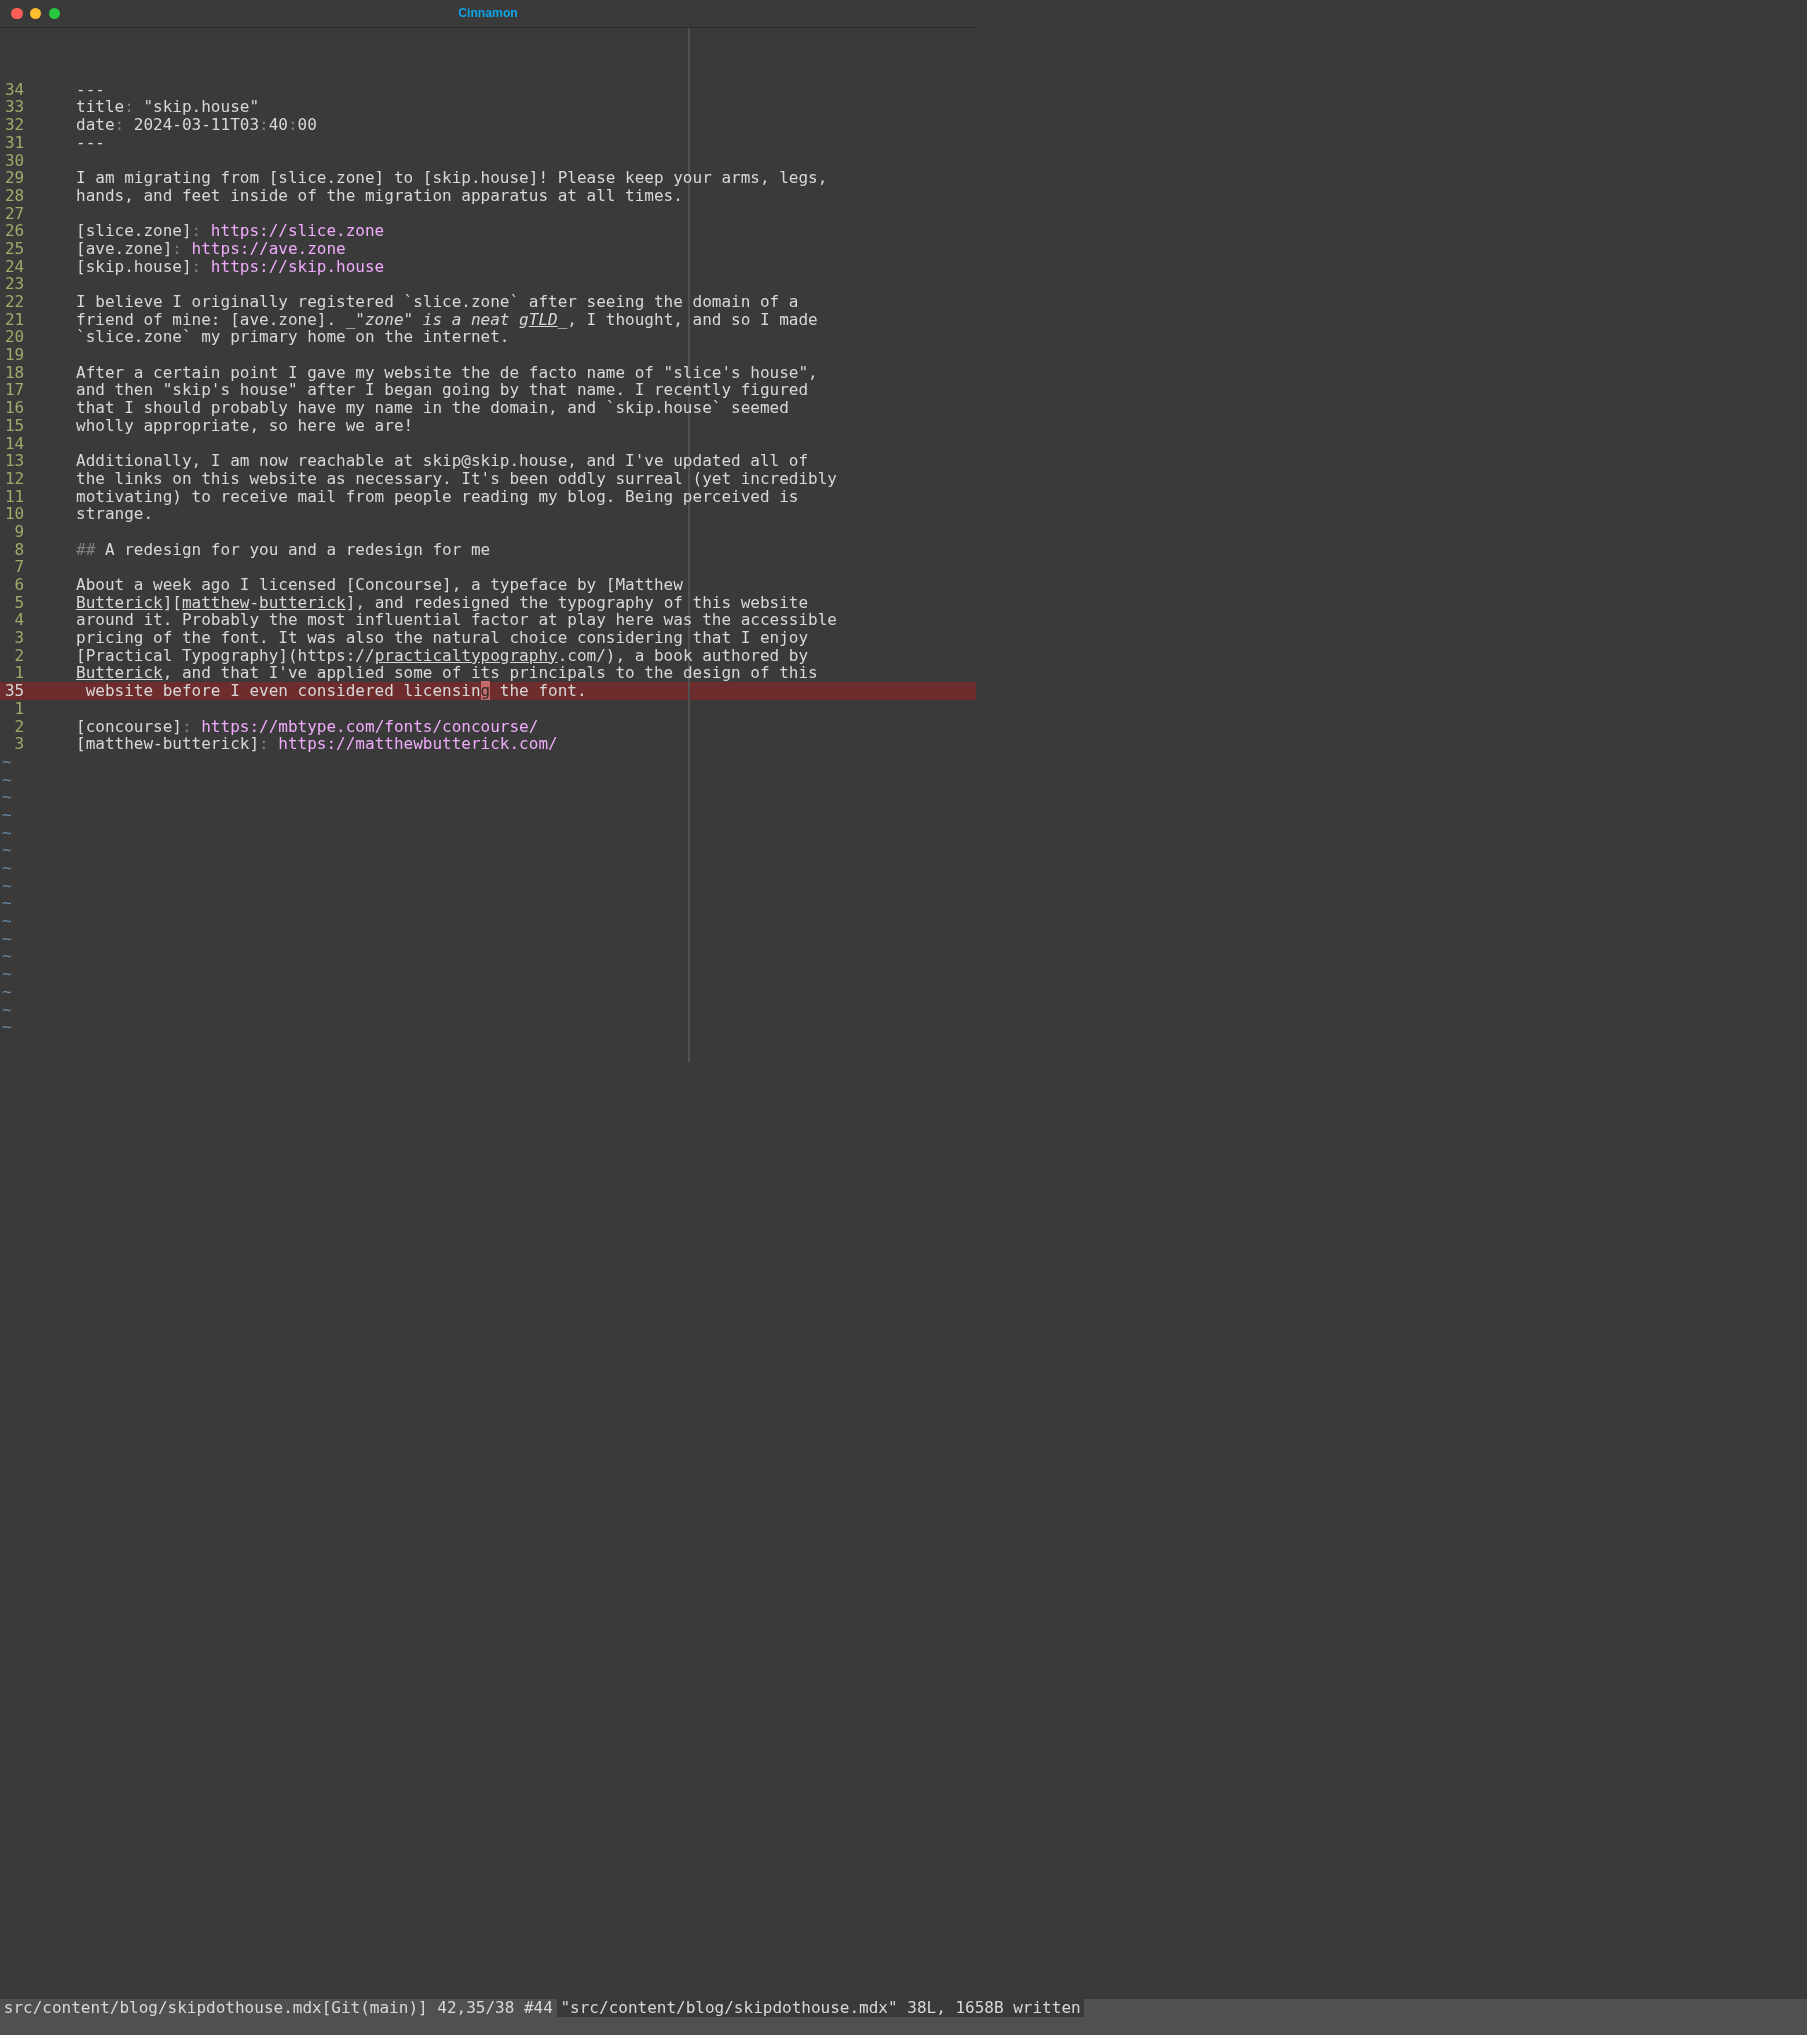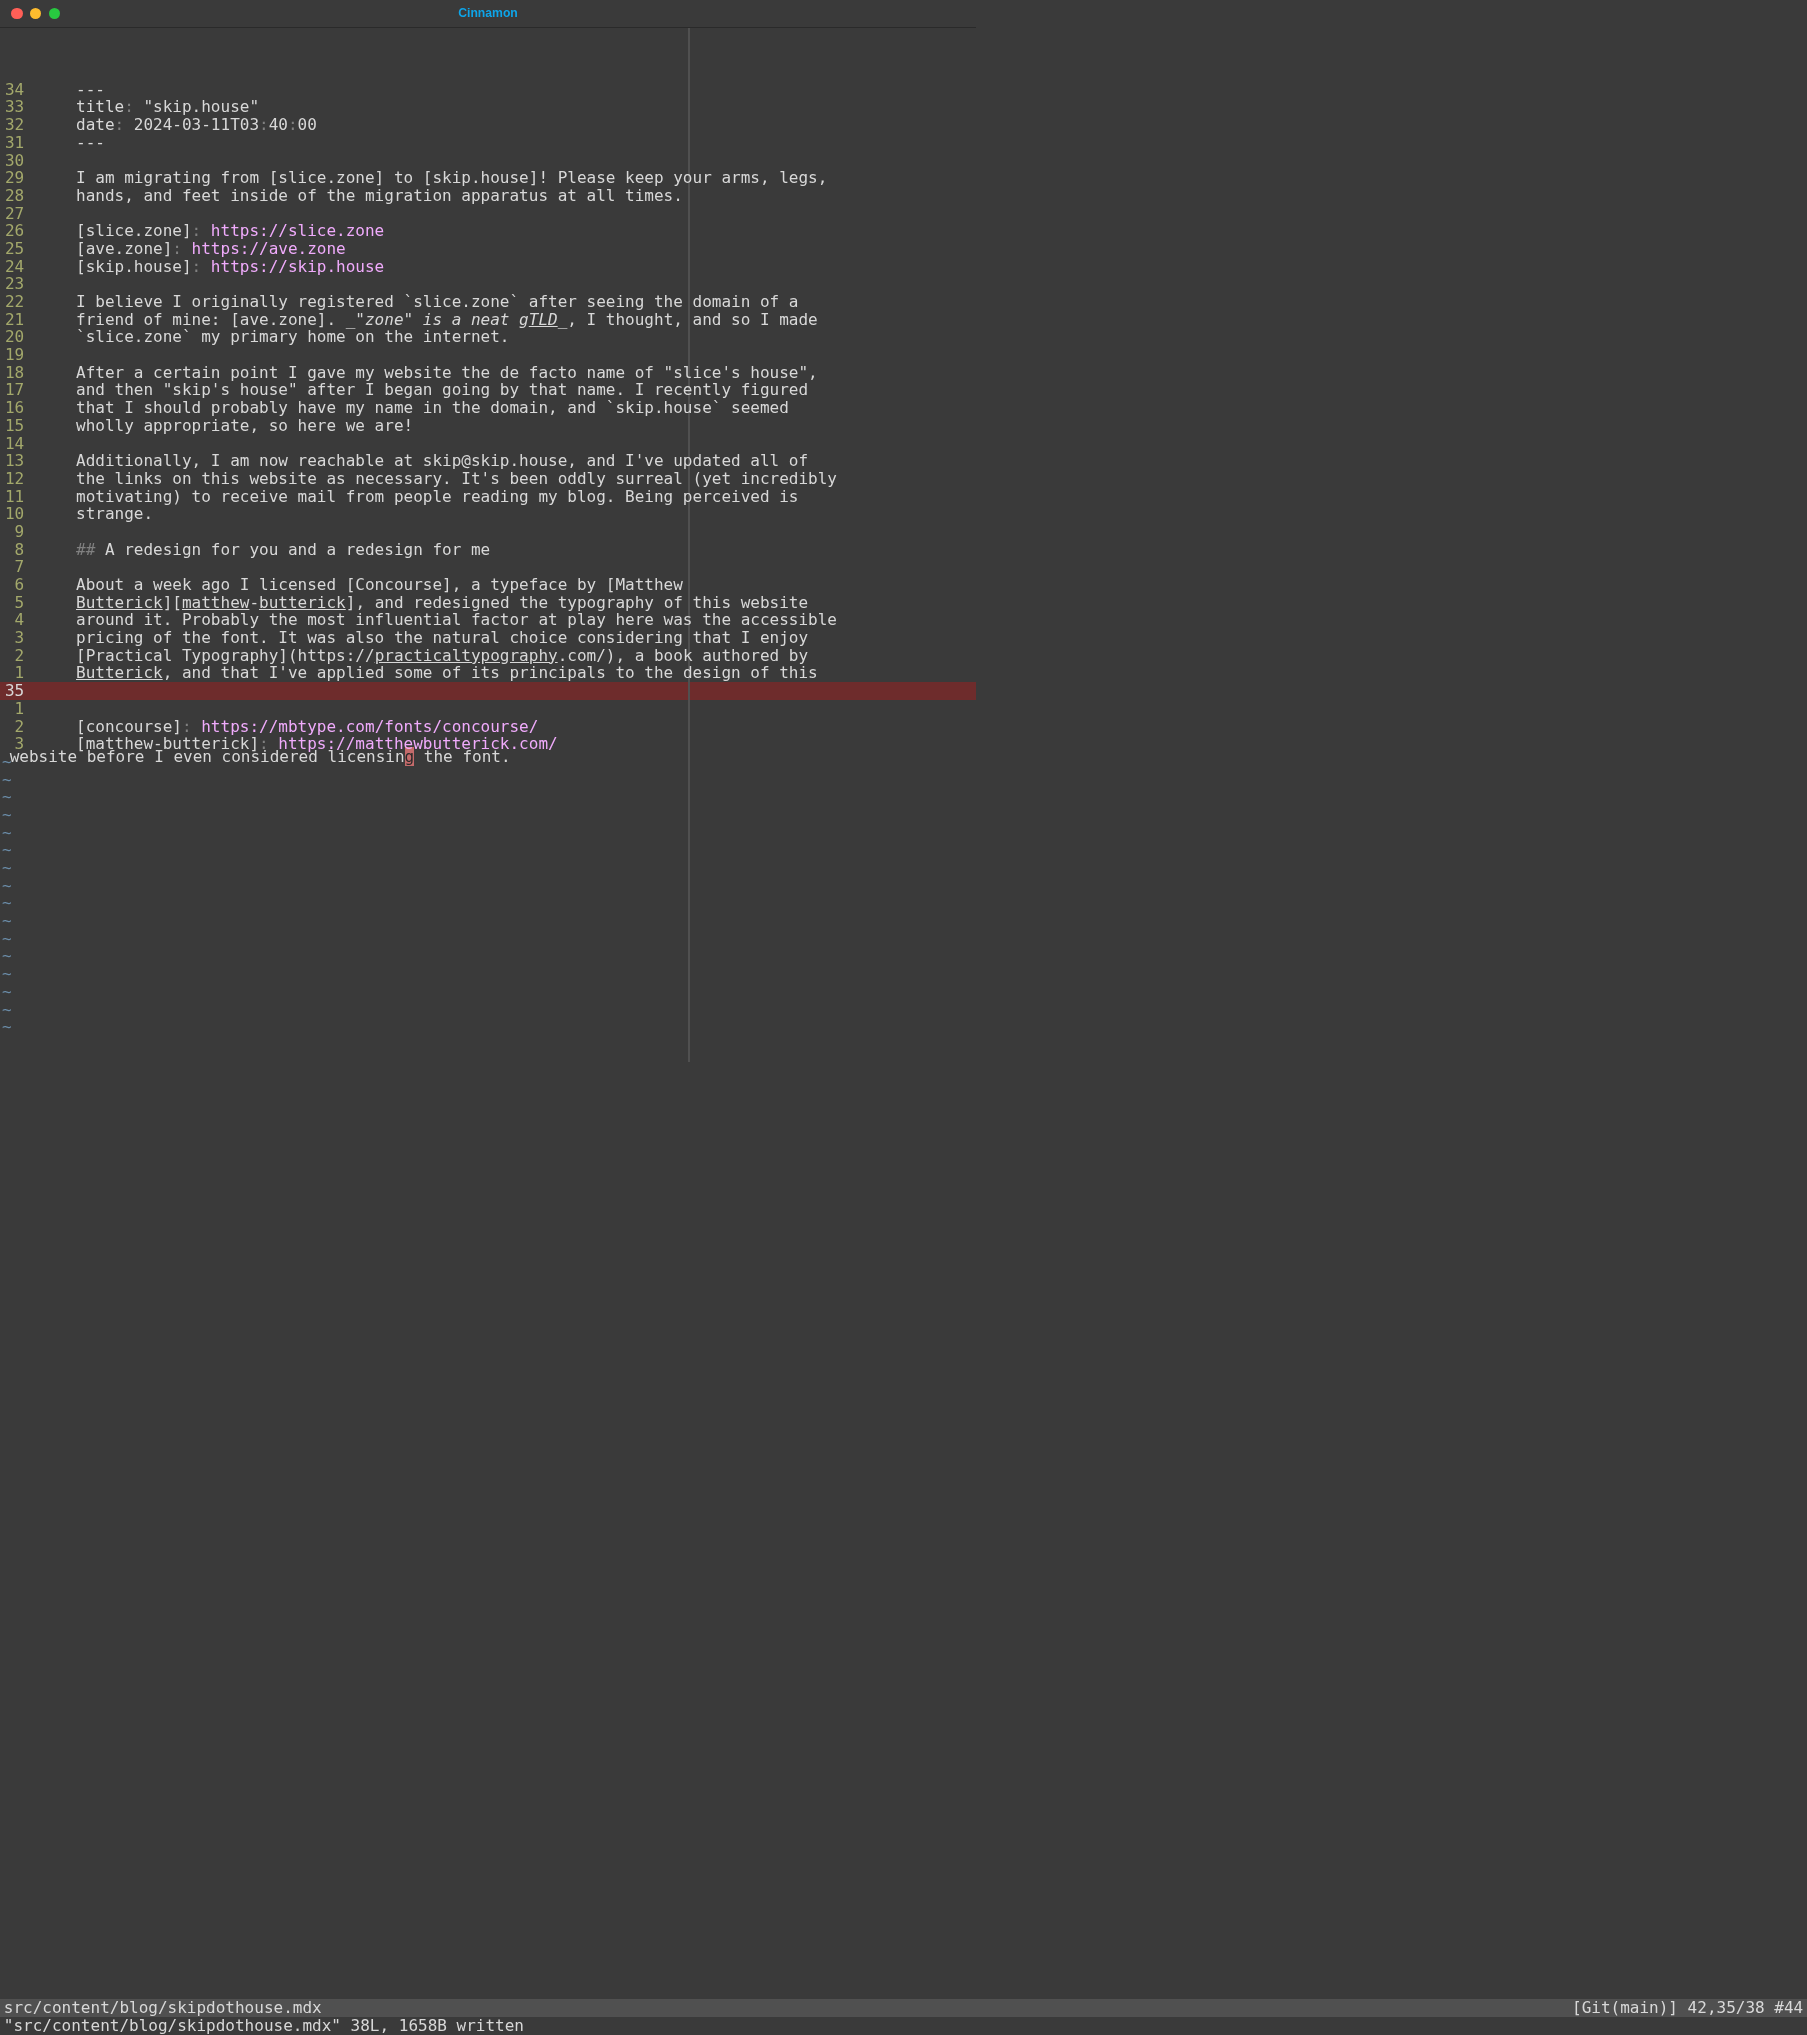--- a/index.html
+++ b/index.html
@@ -59,21 +59,21 @@
     z-index: 1;
   }
   .line {
     display: flex;
     align-items: baseline;
     height: 17.7px;
     position: relative;
     z-index: 2;
     gap: 48px;
   }
-  .line.cursor-bg { background: #6e2c2c; z-index: 0; flex-direction: column; }
+  .line.cursor-bg { background: #6e2c2c; z-index: 0; }
   .ln {
     display: inline-block;
     width: 28px;
     text-align: right;
     color: #a3a86b;
     padding-right: 3.8px;
     flex-shrink: 0;
     user-select: none;
   }
   .ln.abs { color: #d8d8d8; font-weight: 500; }
@@ -95,21 +95,21 @@
   }
   .statusbar {
     position: absolute;
     bottom: 0;
     left: 0;
     right: 0;
     height: 36px;
     background: #505050;
     color: #d8d8d8;
     display: flex;
-    flex-direction: column;
+    flex-direction: row;
     justify-content: flex-start;
   }
   .statusbar .row {
     display: flex;
     justify-content: space-between;
     height: 18px;
     align-items: center;
     padding: 0 3.8px;
   }
   .statusbar .row.msg {

